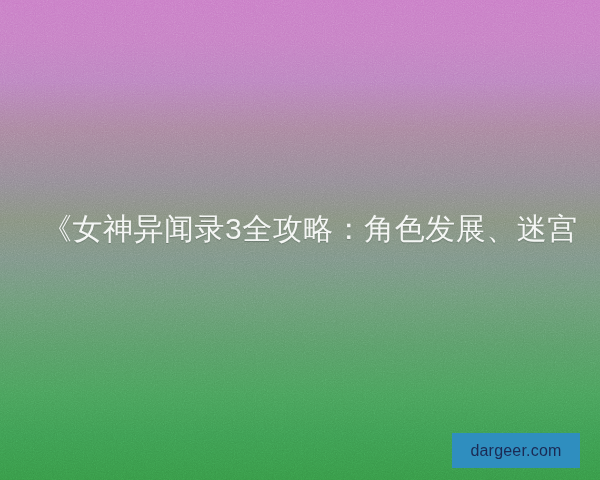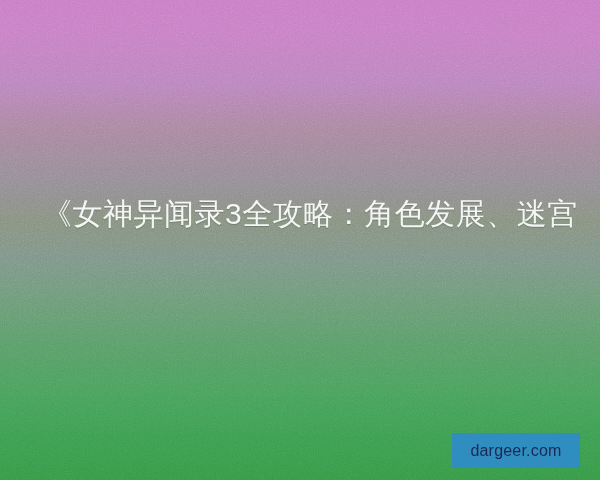--- a/index.html
+++ b/index.html
@@ -41,21 +41,21 @@
     inset: 0;
     pointer-events: none;
     opacity: 0.30;
     mix-blend-mode: overlay;
   }
 
   .title-block {
     position: absolute;
     left: 0;
     right: 0;
-    top: 193px;
+    top: 208px;
     text-align: center;
     padding: 0 42px;
     box-sizing: border-box;
   }
   .title-line {
     display: block;
     color: #f4f6f4;
     font-size: 30px;
     line-height: 42px;
     font-weight: 400;

